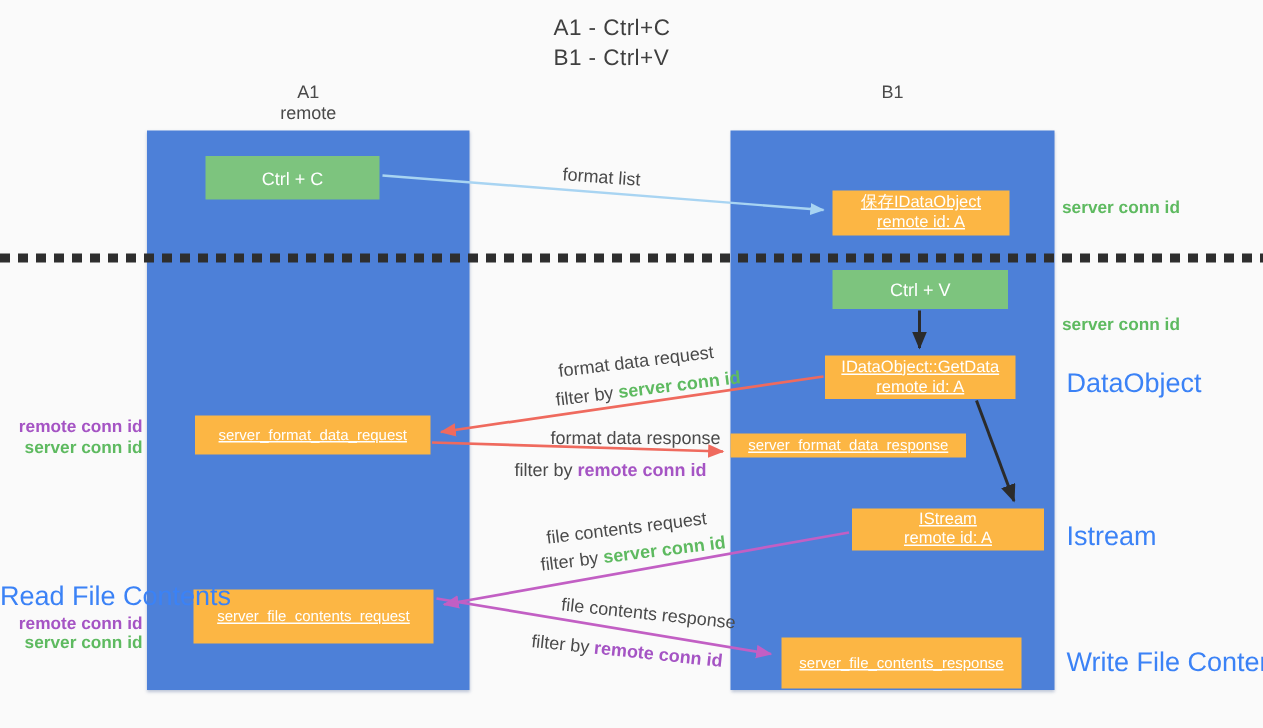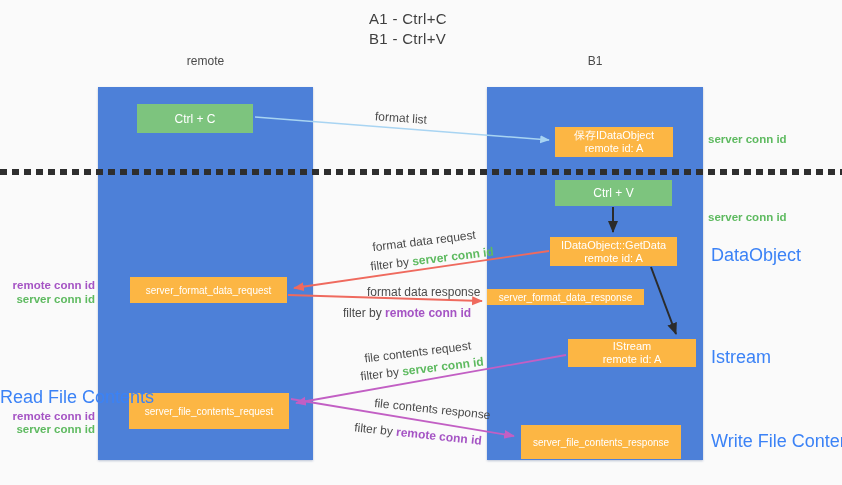--- a/index.html
+++ b/index.html
@@ -19,21 +19,21 @@
   .lifeline{position:absolute;top:87px;height:373px;background:var(--column-blue);box-shadow:0 1px 2px rgba(110,130,170,.45);}
   .lifeline.left{left:98px;width:215px;}
   .lifeline.right{left:487px;width:216px;}
 
   .dotted-divider{position:absolute;left:0;top:169px;width:842px;height:6px;
     background:repeating-linear-gradient(90deg,#2e2e2e 0 7px,transparent 7px 12px);}
 
   .node{position:absolute;display:flex;flex-direction:column;align-items:center;justify-content:center;
     color:#fff;text-align:center;}
   .node.green{background:var(--node-green);font-size:12px;}
-  .node.orange{background:var(--node-orange);font-size:11px;line-height:13px;}
+  .node.orange{background:var(--node-orange);font-size:11px;line-height:13px;text-decoration:underline;}
   .node.single{font-size:10px;}
 
   .arrow-label{position:absolute;font-size:12px;color:#4a4a4a;white-space:nowrap;}
   .tilt-up{transform:rotate(-7deg);}
   .tilt-dn{transform:rotate(6deg);}
   .tilt-dn2{transform:rotate(4deg);}
   .key-green{color:var(--text-green);font-weight:bold;}
   .key-purple{color:var(--text-purple);font-weight:bold;}
 
   .side-label{position:absolute;font-size:18px;color:#3b82f6;white-space:nowrap;}
@@ -53,20 +53,21 @@
 <body>
 
 <div class="canvas">
 
   <div class="title">
     <div>A1 - Ctrl+C</div>
     <div>B1 - Ctrl+V</div>
   </div>
 
   <div class="col-header left">
+    <div>A1</div>
     <div>remote</div>
   </div>
   <div class="col-header right">
     <div>B1</div>
   </div>
 
   <div class="lifeline left"></div>
   <div class="lifeline right"></div>
 
   <div class="dotted-divider"></div>

